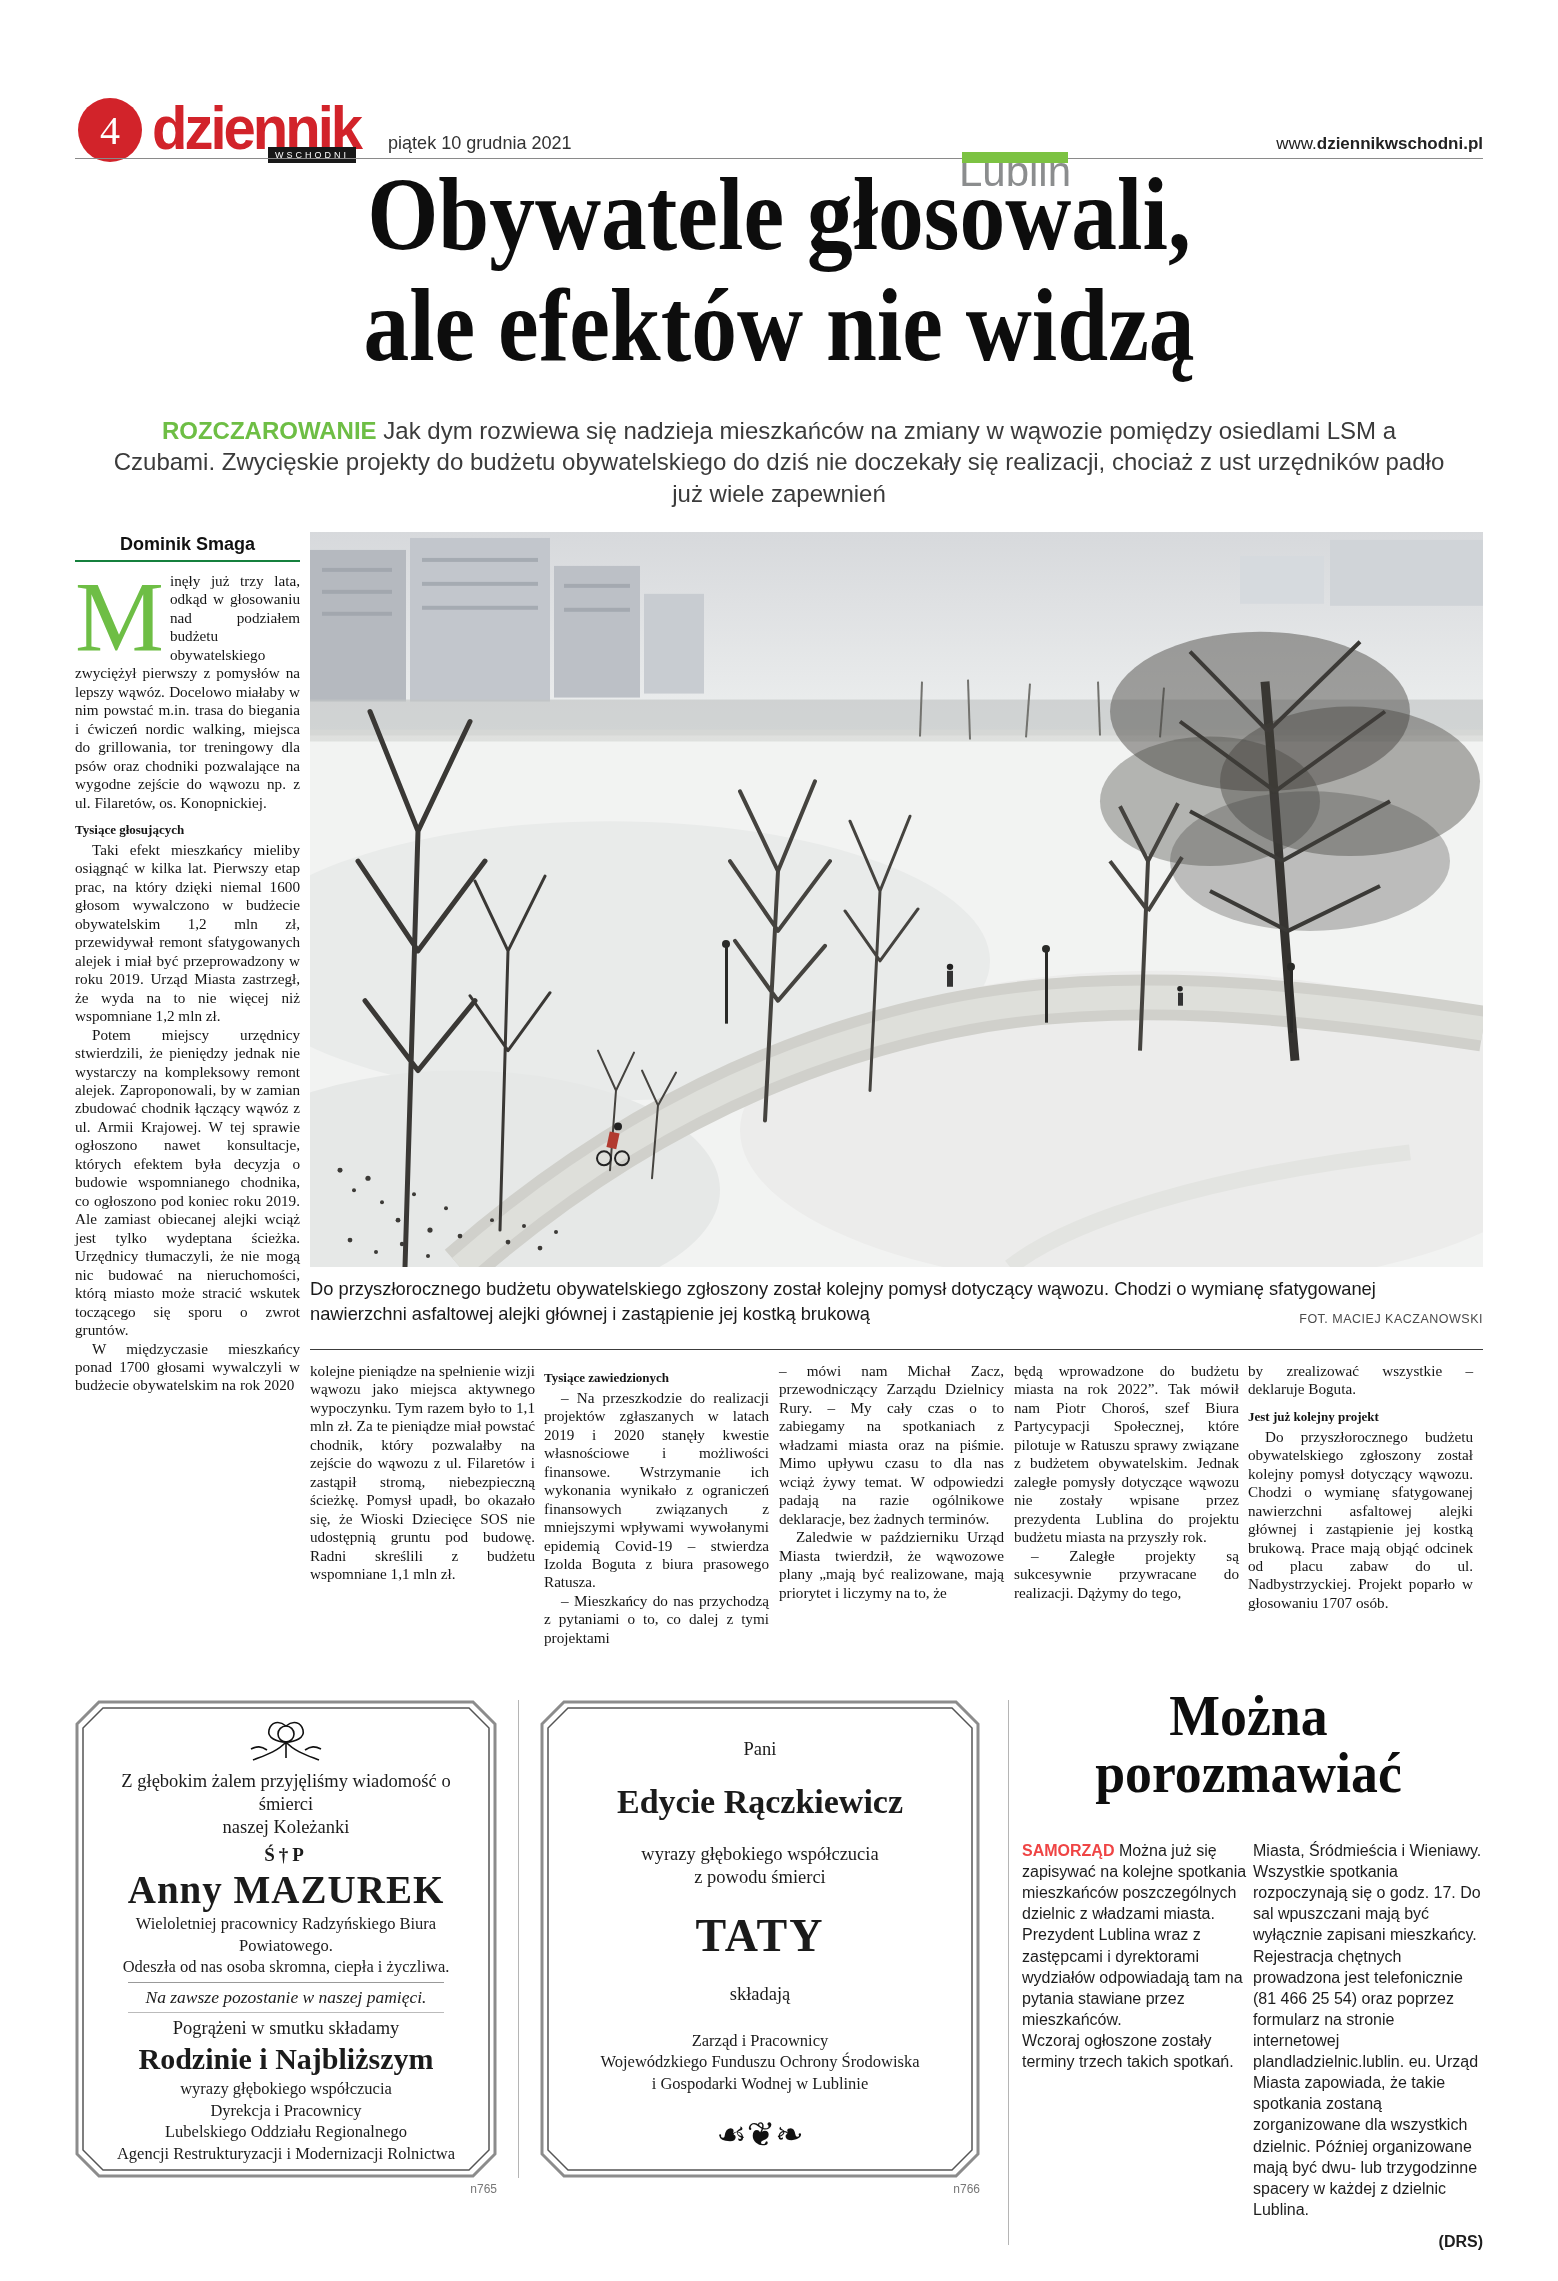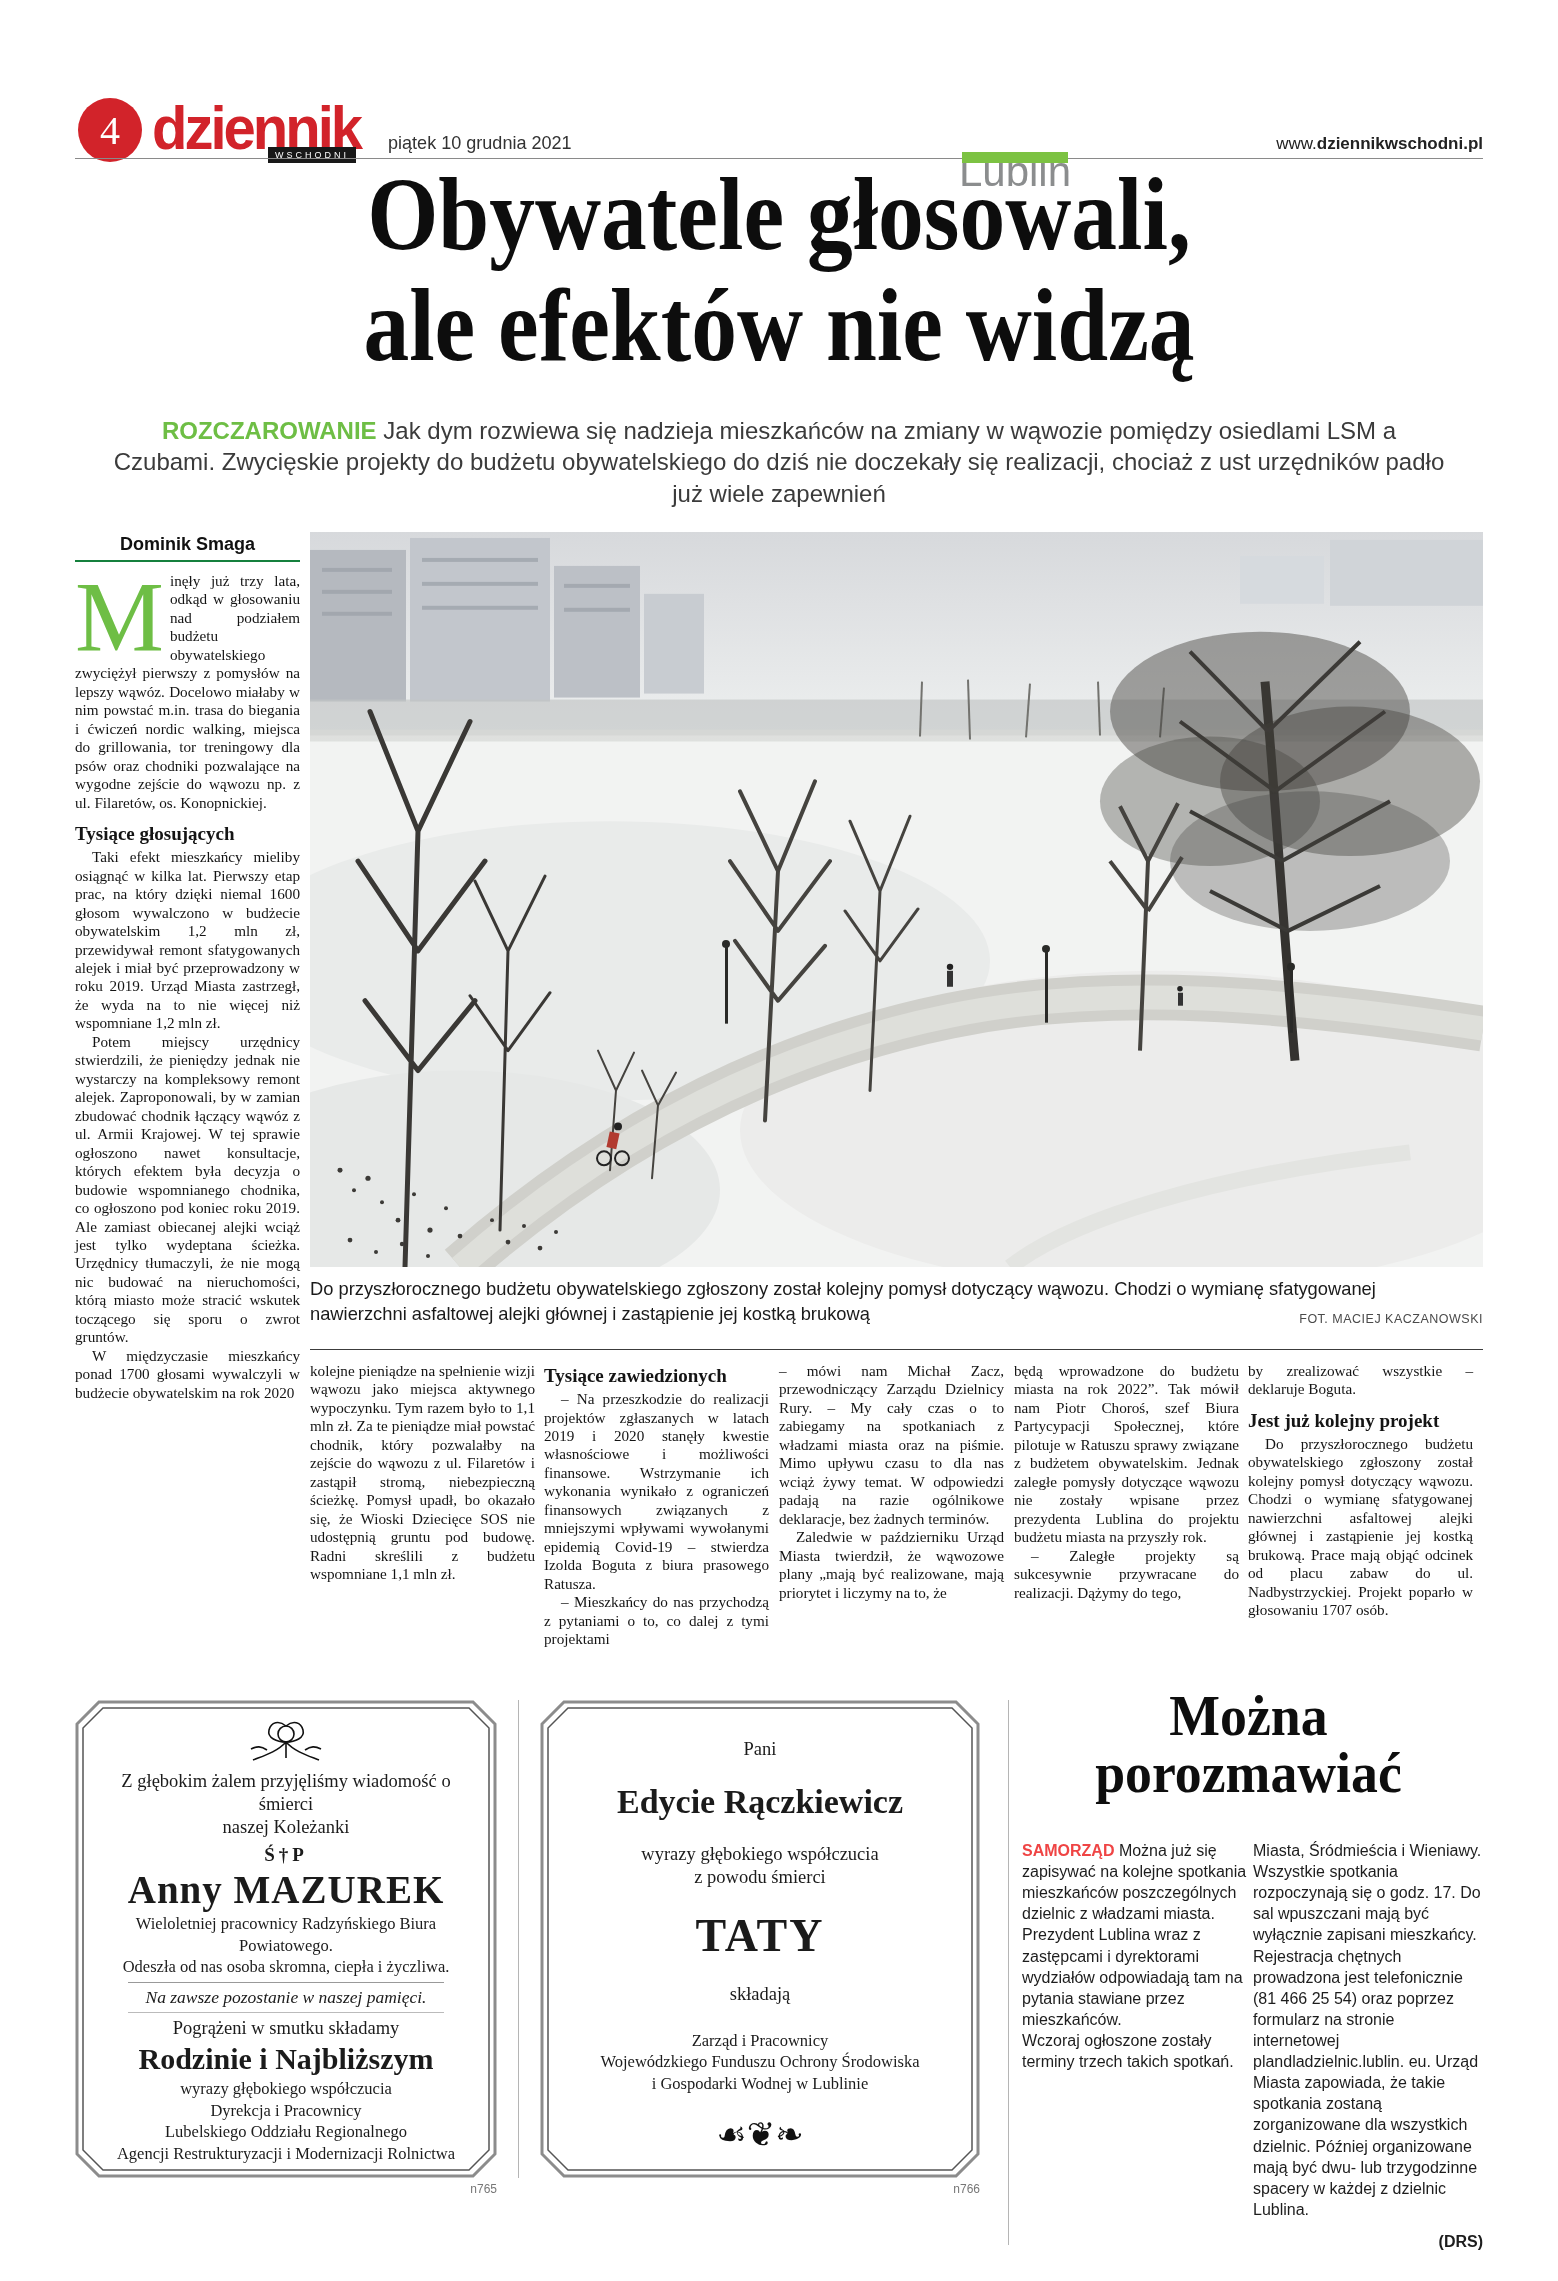--- a/index.html
+++ b/index.html
@@ -33,21 +33,21 @@
   #lead{left:95px;top:415px;width:1368px;text-align:center;
     font-family:"Liberation Sans",sans-serif;font-size:24.5px;line-height:1.28;color:#3b3b3b;
     transform:scaleX(.98);transform-origin:center;}
   #lead .kicker{color:#6ebe45;font-weight:700;}
 
   
   .bodytext{font-family:"Liberation Serif",serif;font-size:15.2px;line-height:1.215;
     text-align:justify;color:#141414;}
   .bodytext p{margin:0;}
   .bodytext p.ind{text-indent:17px;}
-  .colhead{font-family:"Liberation Serif",serif;font-weight:700;font-size:19px;
+  .colhead{font-family:"Liberation Serif",serif;font-weight:700;font-size:13px;
     margin:10px 0 3px 0;text-align:left;}
   #byline{left:75px;top:534px;width:225px;text-align:center;
     font-family:"Liberation Sans",sans-serif;font-weight:700;font-size:18px;
     border-bottom:2px solid #15803d;padding-bottom:5px;}
   #col1{left:75px;top:572px;width:225px;height:1095px;}
   .dropcap{float:left;color:#6ebe45;font-size:100px;line-height:.78;font-weight:400;
     margin:6px 6px 0 0;font-family:"Liberation Serif",serif;}
 
   #photo-wrap{left:310px;top:532px;width:1173px;height:735px;overflow:hidden;background:#e8eaea;}
   #caption{left:310px;top:1277px;width:1173px;font-family:"Liberation Sans",sans-serif;
@@ -252,21 +252,21 @@
     </svg>
   </div>
   <div class="abs" id="caption">Do przyszłorocznego budżetu obywatelskiego zgłoszony został kolejny pomysł dotyczący wąwozu. Chodzi o wymianę sfatygowanej nawierzchni asfaltowej alejki głównej i zastąpienie jej kostką brukową</div>
   <div class="abs" id="photo-credit">FOT. MACIEJ KACZANOWSKI</div>
   <div class="abs" id="caption-rule"></div>
 
   <div class="bcol bodytext" id="col2">
     <p>kolejne pieniądze na spełnienie wizji wąwozu jako miejsca aktywnego wypoczynku. Tym razem było to 1,1 mln zł. Za te pieniądze miał powstać chodnik, który pozwalałby na zejście do wąwozu z ul. Filaretów i zastąpił stromą, niebezpieczną ścieżkę. Pomysł upadł, bo okazało się, że Wioski Dziecięce SOS nie udostępnią gruntu pod budowę. Radni skreślili z budżetu wspomniane 1,1 mln zł.</p>
   </div>
   <div class="bcol bodytext" id="col3">
-    <div class="colhead" style="margin-top:2px">Tysiące zawiedzionych</div>
+    <div class="colhead" style="margin-top:8px">Tysiące zawiedzionych</div>
     <p class="ind">– Na przeszkodzie do realizacji projektów zgłaszanych w latach 2019 i 2020 stanęły kwestie własnościowe i możliwości finansowe. Wstrzymanie ich wykonania wynikało z ograniczeń finansowych związanych z mniejszymi wpływami wywołanymi epidemią Covid-19 – stwierdza Izolda Boguta z biura prasowego Ratusza.</p>
     <p class="ind">– Mieszkańcy do nas przychodzą z pytaniami o to, co dalej z tymi projektami</p>
   </div>
   <div class="bcol bodytext" id="col4">
     <p>– mówi nam Michał Zacz, przewodniczący Zarządu Dzielnicy Rury. – My cały czas o to zabiegamy na spotkaniach z władzami miasta oraz na piśmie. Mimo upływu czasu to dla nas wciąż żywy temat. W odpowiedzi padają na razie ogólnikowe deklaracje, bez żadnych terminów.</p>
     <p class="ind">Zaledwie w październiku Urząd Miasta twierdził, że wąwozowe plany „mają być realizowane, mają priorytet i liczymy na to, że</p>
   </div>
   <div class="bcol bodytext" id="col5">
     <p>będą wprowadzone do budżetu miasta na rok 2022”. Tak mówił nam Piotr Choroś, szef Biura Partycypacji Społecznej, które pilotuje w Ratuszu sprawy związane z budżetem obywatelskim. Jednak zaległe pomysły dotyczące wąwozu nie zostały wpisane przez prezydenta Lublina do projektu budżetu miasta na przyszły rok.</p>
     <p class="ind">– Zaległe projekty są sukcesywnie przywracane do realizacji. Dążymy do tego,</p>

